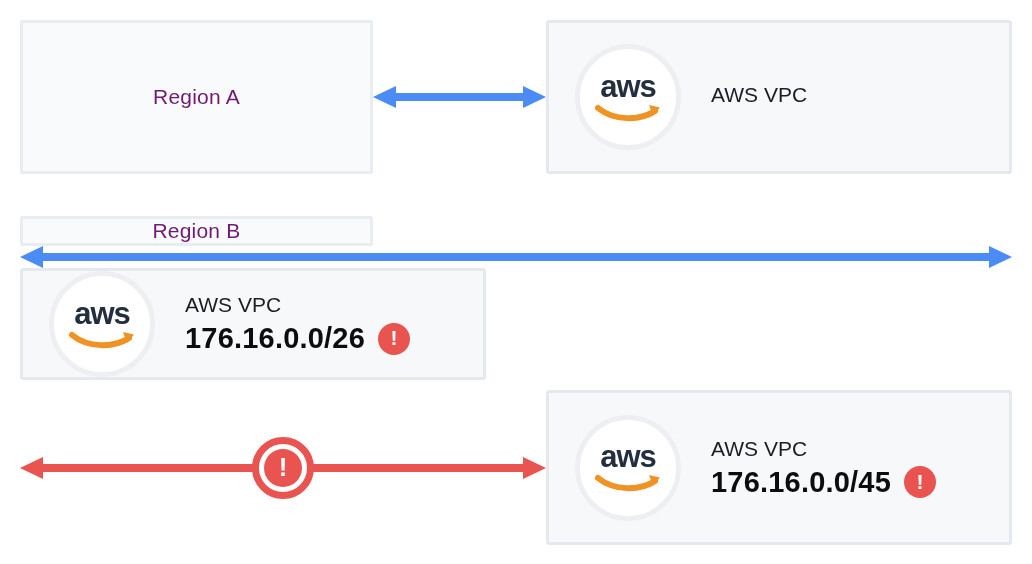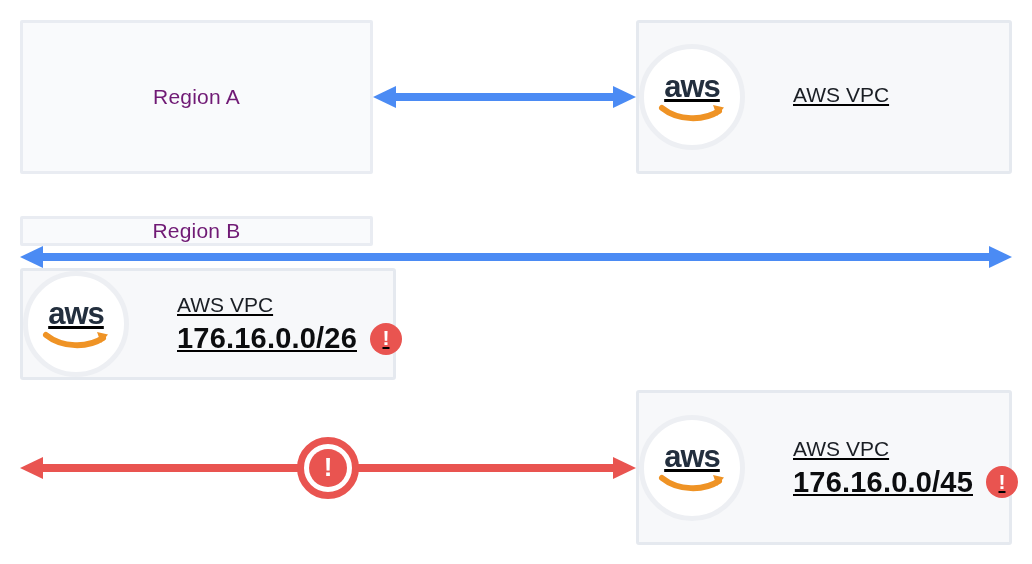--- a/index.html
+++ b/index.html
@@ -36,36 +36,36 @@
     background:#ffffff; border:7px solid #e95450;
     display:flex; align-items:center; justify-content:center;
   }
   .warn-core {
     width:38px; height:38px; border-radius:50%; background:#e95450;
     display:flex; align-items:center; justify-content:center;
     color:#fff; font-size:26px; font-weight:700; line-height:1; padding-bottom:2px;
   }
 
   .vpc-card {
-    width:376px; height:100%;
+    width:466px; height:100%;
     background:#f7f8fa; border:3px solid #e5e9ef; border-radius:3px;
-    display:flex; align-items:center; text-decoration:underline;
+    display:flex; align-items:center; padding-left:26px;
   }
   .aws-circle {
     width:106px; height:106px; border-radius:50%;
     background:#ffffff; border:5px solid #edeff3;
     display:flex; flex-direction:column; align-items:center; justify-content:center;
     flex-shrink:0;
   }
   .aws-word {
     font-size:31px; font-weight:600; color:#232f3e; line-height:1; letter-spacing:-1px;
   }
   .aws-smile { margin-top:2px; display:block; }
 
-  .vpc-text { margin-left:48px; display:flex; flex-direction:column; }
+  .vpc-text { margin-left:30px; display:flex; flex-direction:column; }
   .vpc-provider { font-size:21px; color:#1a1e24; margin-bottom:5px; }
   .vpc-cidr-line { display:flex; align-items:center; gap:13px; }
   .vpc-cidr { font-size:29px; font-weight:700; color:#0c0d0f; letter-spacing:.2px; }
   .warn-badge {
     width:32px; height:32px; border-radius:50%; background:#e95450;
     display:flex; align-items:center; justify-content:center;
     color:#fff; font-size:21px; font-weight:700; line-height:1; padding-bottom:2px;
     flex-shrink:0;
   }
 </style>

